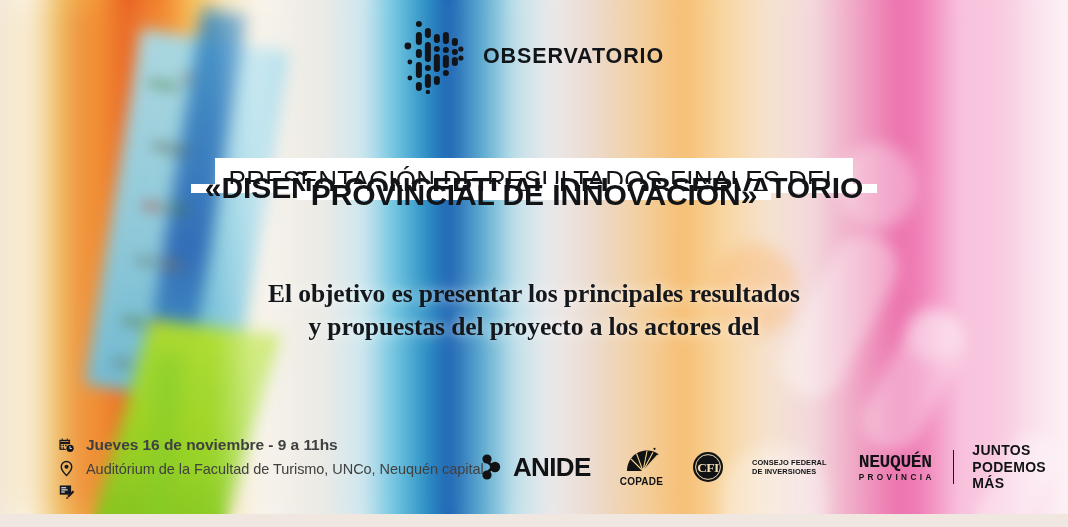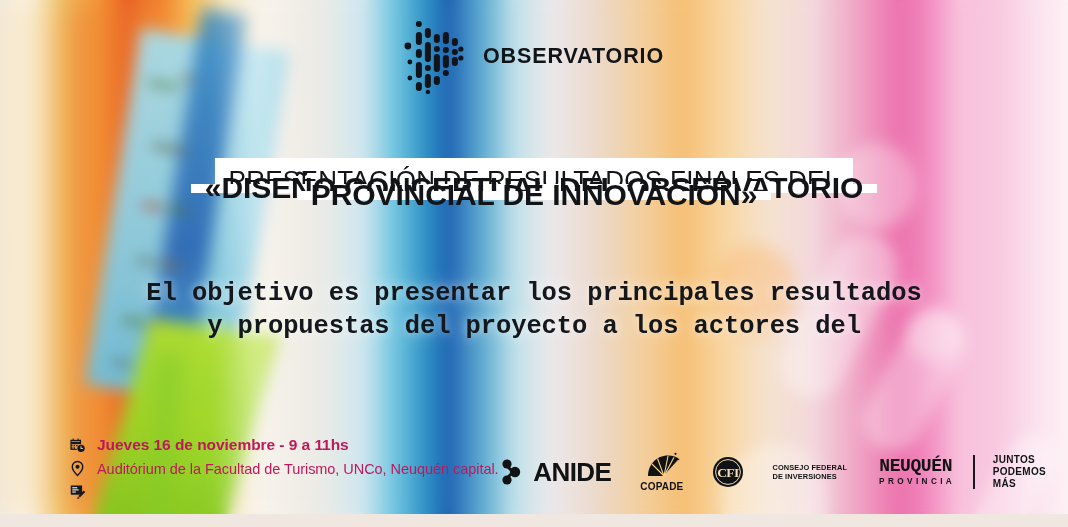--- a/index.html
+++ b/index.html
@@ -208,36 +208,36 @@
   .t3 { margin-top:-2px; }
 
   
   .subtitle {
     position:absolute;
     left:0; right:0;
     top:278px;
     z-index:6;
     text-align:center;
     color:#14171b;
-    font-family:Liberation Mono, monospace;
+    font-family:Liberation Serif, serif;
     font-weight:bold;
     font-size:25.5px;
     line-height:1.29;
     letter-spacing:-.1px;
     text-shadow:0 0 10px rgba(255,255,255,.5), 0 0 22px rgba(255,255,255,.45);
   }
   .subtitle .sline { display:block; }
 
   
   .info {
     position:absolute;
-    left:69px;
+    left:58px;
     bottom:14px;
     z-index:6;
-    color:#be185d;
+    color:#404040;
   }
   .info-row {
     display:flex;
     align-items:center;
     gap:11px;
     margin-bottom:6px;
   }
   .info-row:last-child { margin-bottom:0; }
   .info-icon { width:17px; height:17px; flex:0 0 17px; display:block; }
   .info-text {
@@ -308,21 +308,21 @@
     margin-left:3px;
   }
   .nqn-divider {
     width:1.6px; height:34px;
     background:#15181c;
     margin:0 10px;
   }
   .nqn-slogan {
     font-family:"Liberation Sans", sans-serif;
     font-weight:bold;
-    font-size:10px;
+    font-size:14px;
     line-height:1.18;
     letter-spacing:.3px;
     color:#101214;
     text-transform:uppercase;
   }
 </style>
 </head>
 <body>
 
 <div class="poster">

